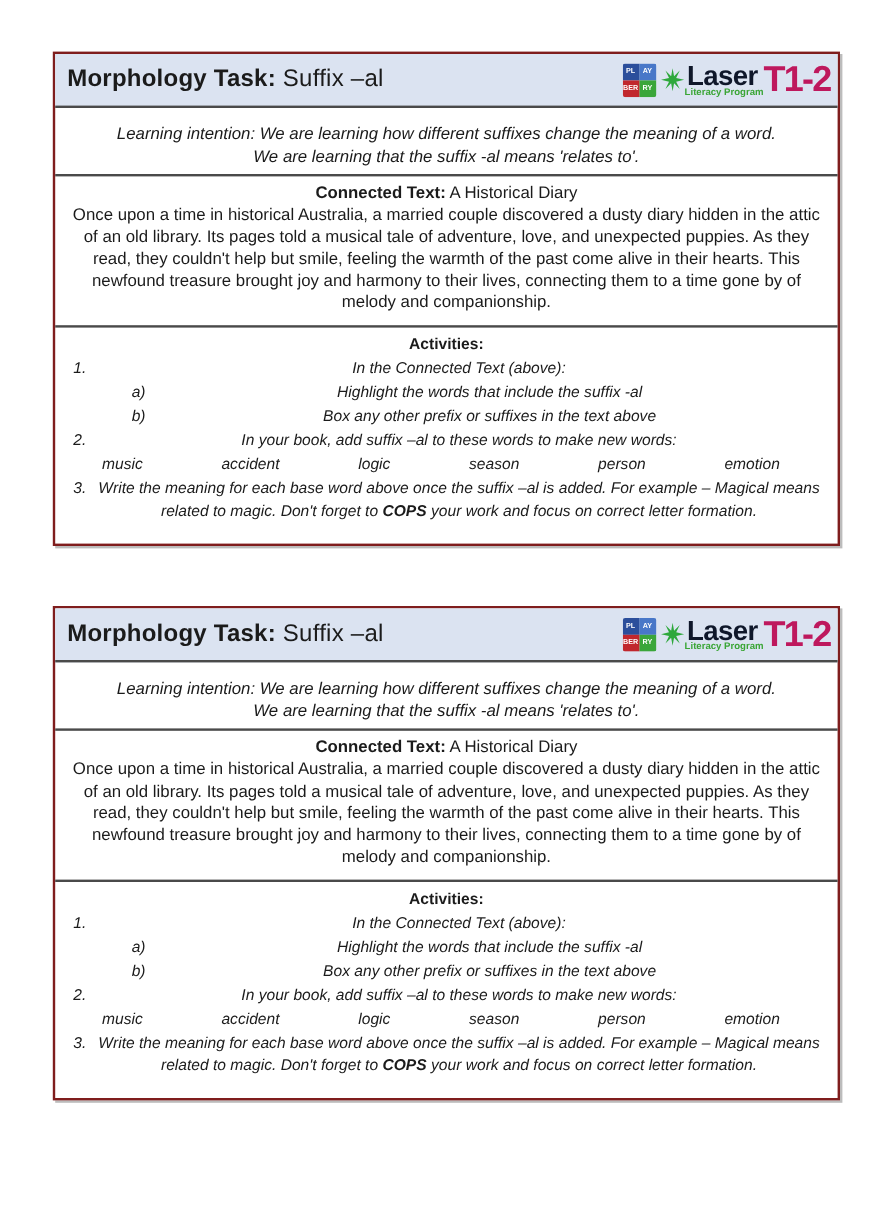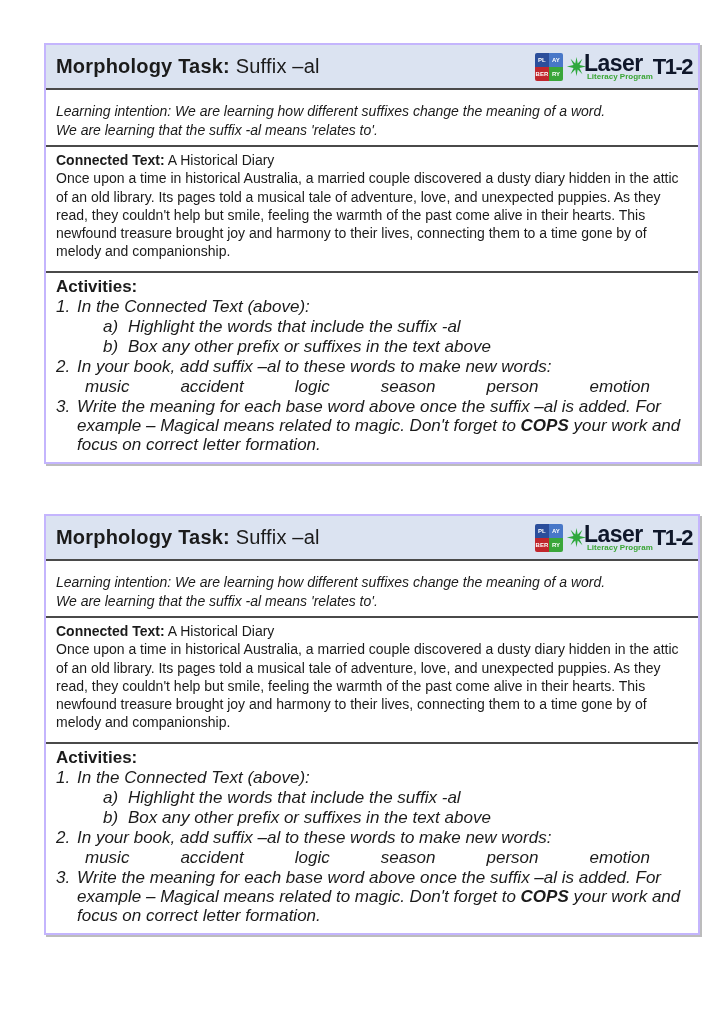--- a/index.html
+++ b/index.html
@@ -17,23 +17,24 @@
   .page {
     box-sizing: border-box;
     width: 724px;
     height: 1024px;
     padding: 43px 42px 0 44px;
   }
   .card {
     box-sizing: border-box;
     width: 656px;
     background: #ffffff;
-    border: 2px solid #c4b5fd;
+    border: 2px solid #7f1d1d;
     box-shadow: 2px 2px 0 #bcbcbc;
     margin-bottom: 50px;
+    text-align: center;
   }
   .row {
     border-bottom: 2px solid #4a4a4a;
     padding: 5px 10px;
     box-sizing: border-box;
   }
   .card .row:last-child { border-bottom: none; }
 
   
   .header-row {
@@ -91,24 +92,24 @@
     color: #0f172a;
   }
   .wm-sub {
     font-size: 8px;
     font-weight: bold;
     color: #3aa535;
     margin: -2px 0 0 3px;
     white-space: nowrap;
   }
   .wm-tag {
-    font-size: 22px;
+    font-size: 30px;
     font-weight: 800;
     letter-spacing: -1.5px;
-    color: #0f172a;
+    color: #be185d;
     line-height: 1;
   }
 
   
   .li-row {
     font-style: italic;
     font-size: 14px;
     line-height: 19px;
     min-height: 47px;
     padding-top: 12px;
@@ -120,21 +121,21 @@
     font-size: 14px;
     line-height: 18.3px;
     min-height: 126px;
     padding-top: 4px;
     padding-bottom: 7px;
   }
   .ct-label { font-weight: bold; }
 
   
   .act-row {
-    font-size: 17px;
+    font-size: 13px;
     line-height: 19px;
     font-style: italic;
     min-height: 180px;
     padding-top: 4px;
     padding-bottom: 8px;
   }
   .act-label { font-weight: bold; font-style: normal; }
   .li-item {
     display: grid;
     grid-template-columns: 21px 1fr;

